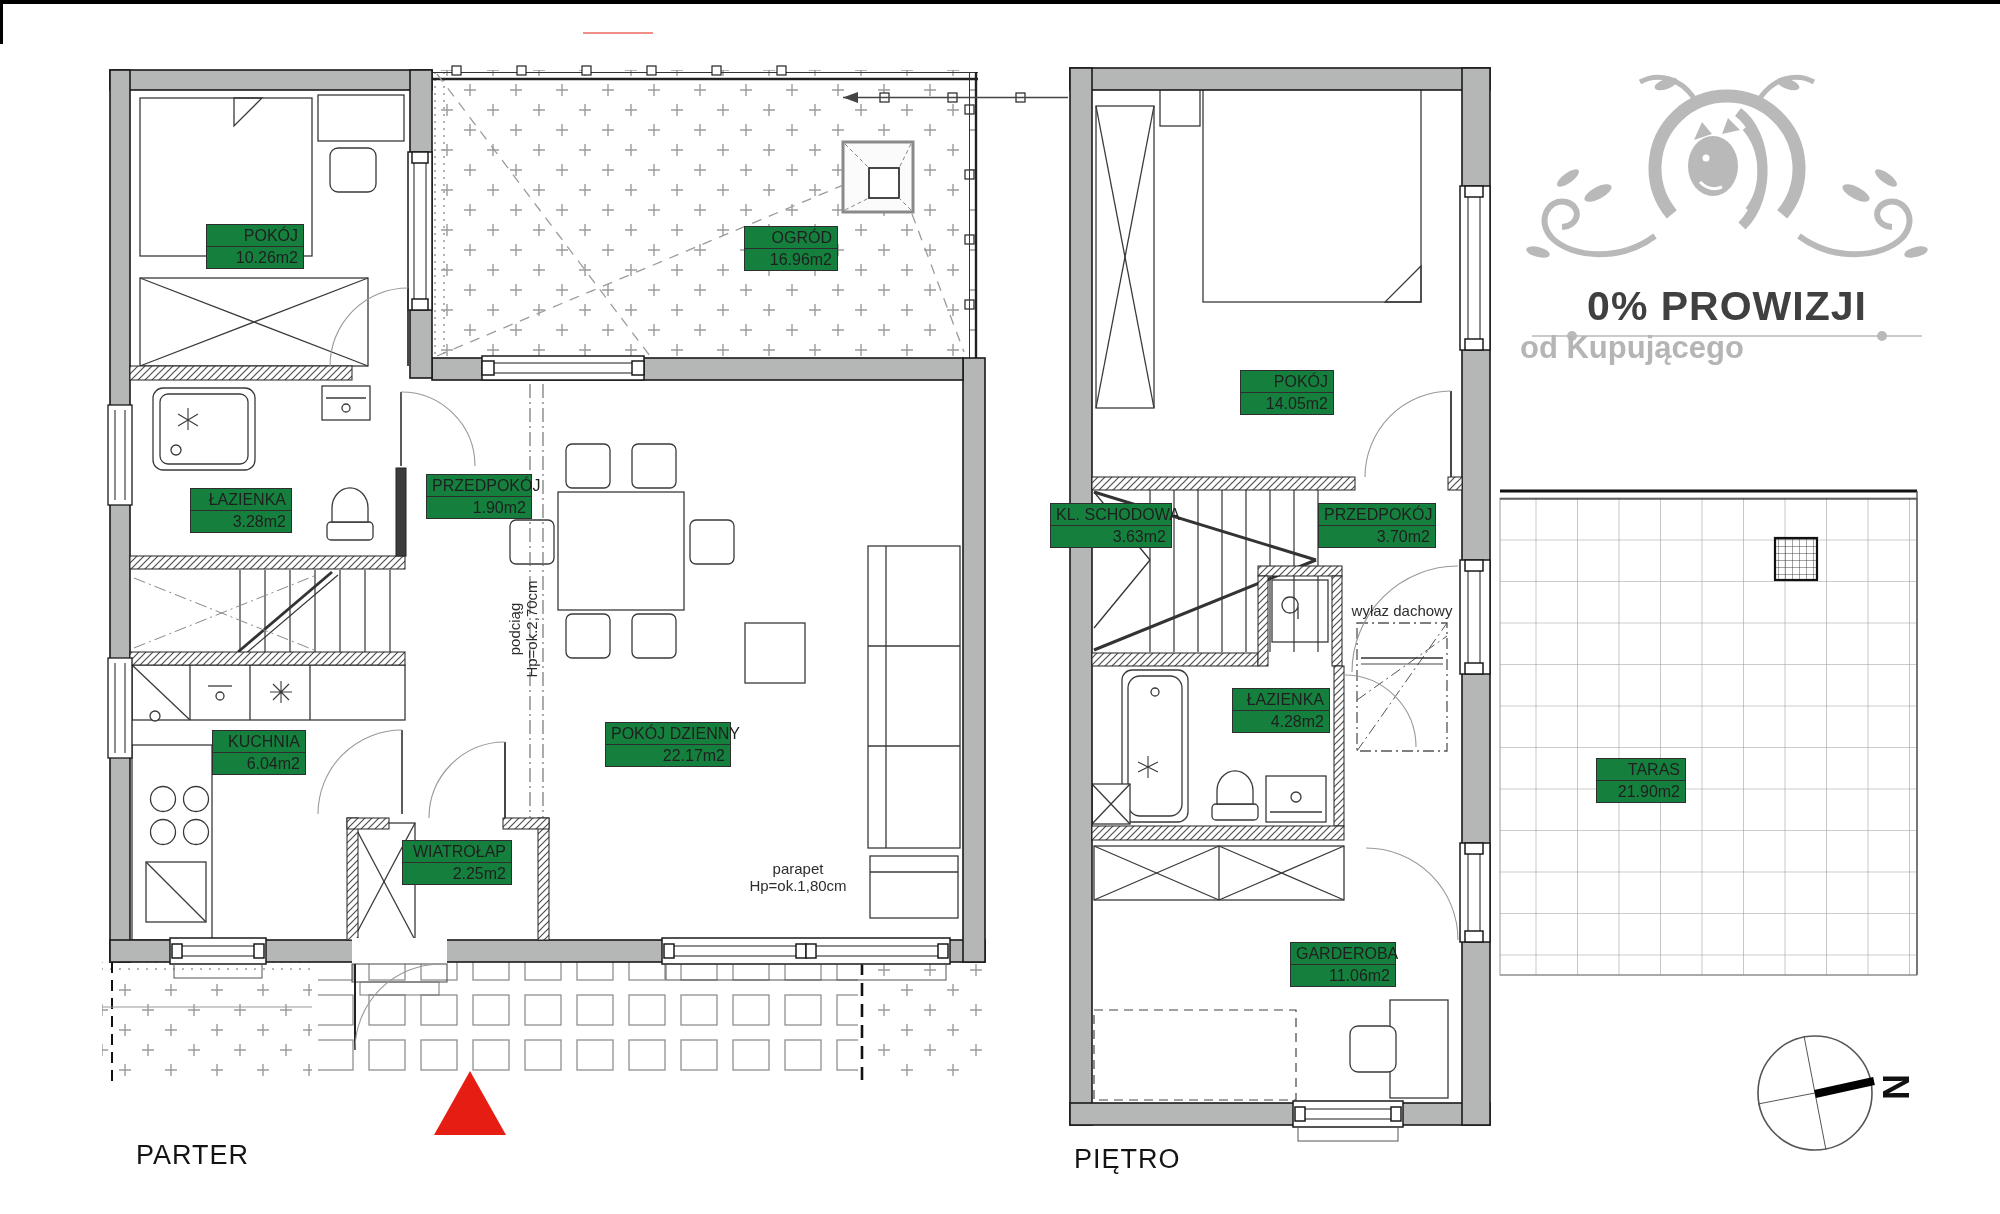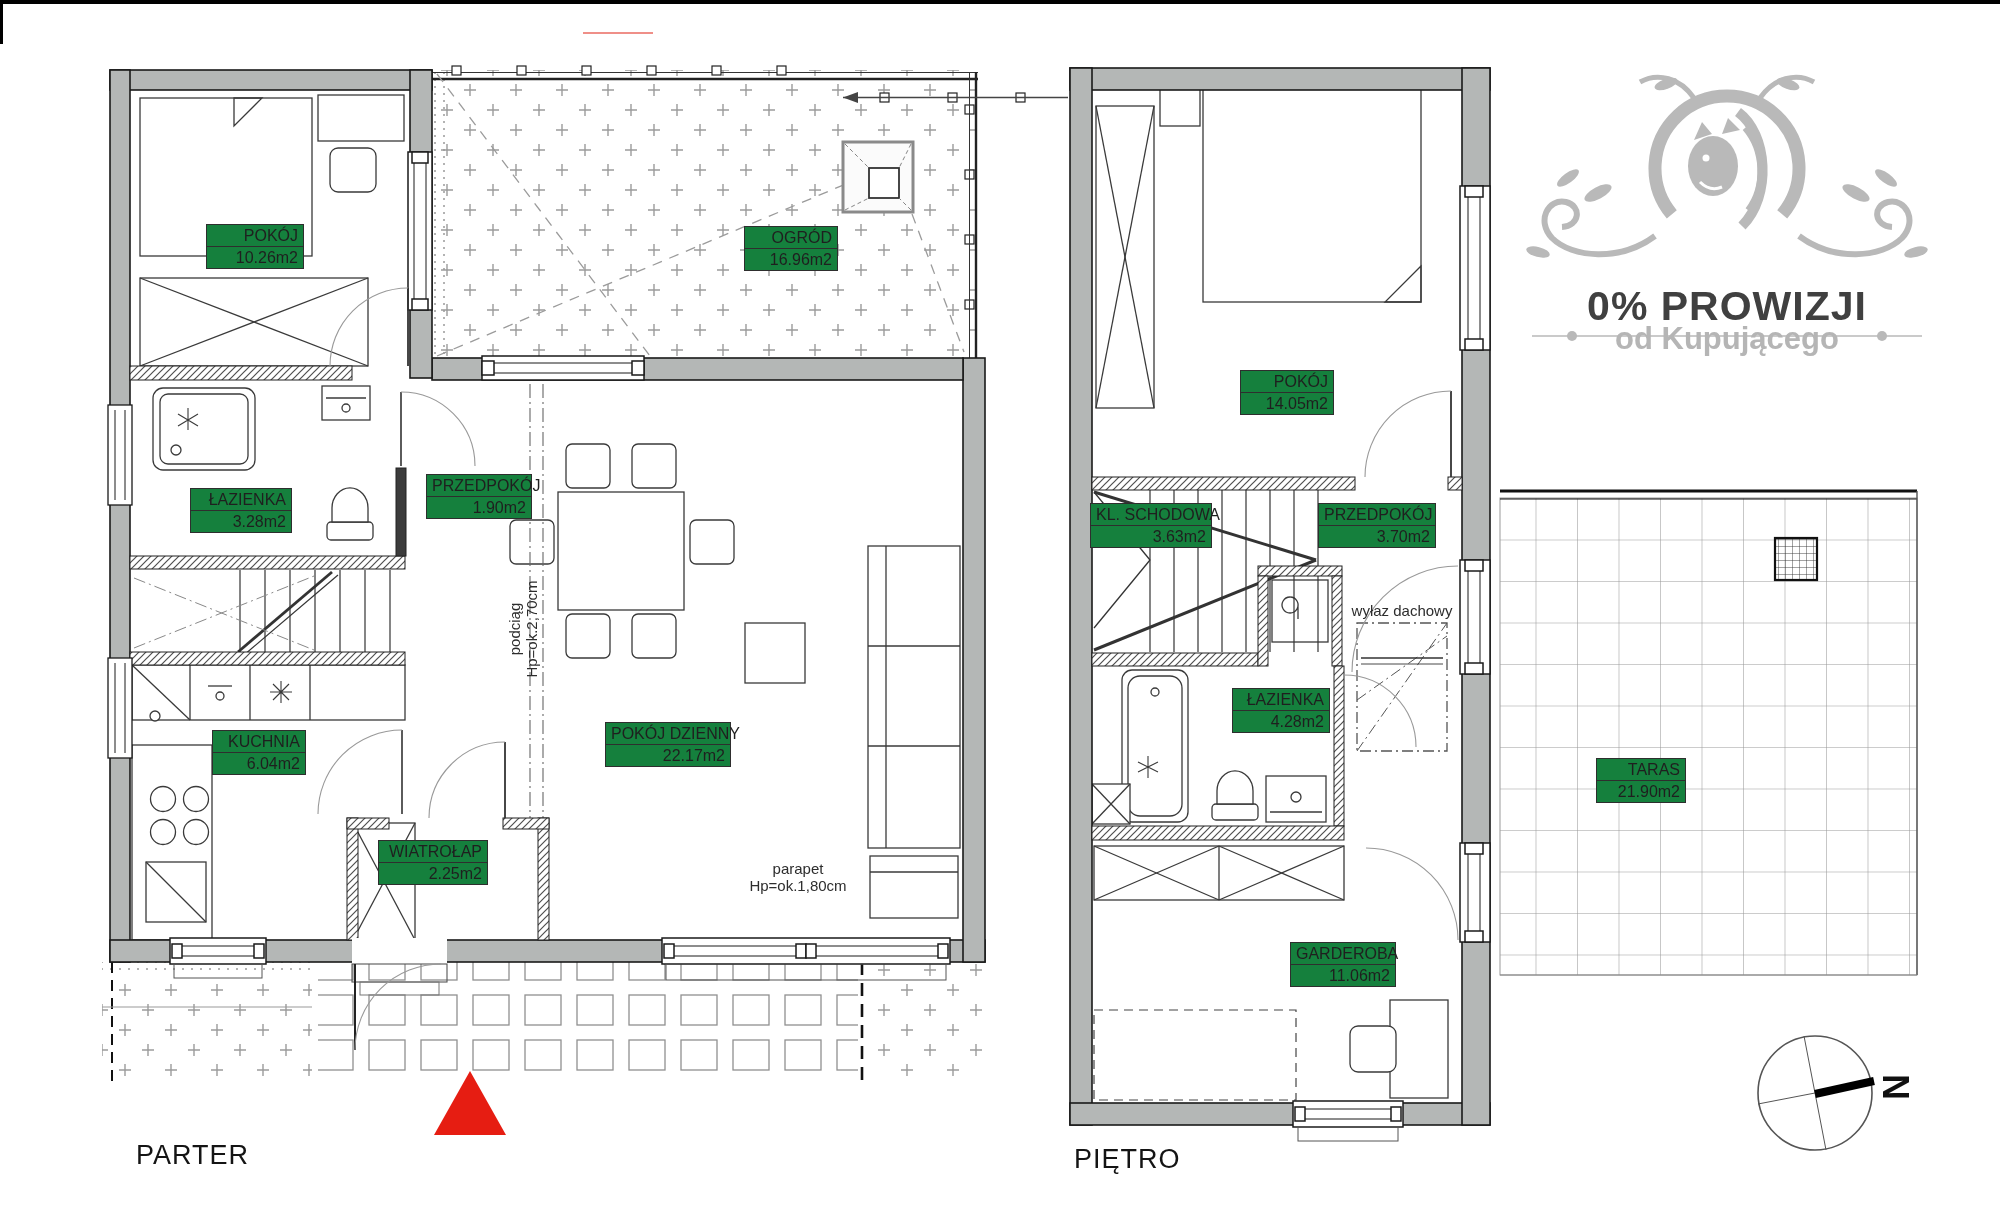--- a/index.html
+++ b/index.html
@@ -8,21 +8,21 @@
   #plan-svg{position:absolute;left:0;top:0;z-index:1}
   .rlabel{position:absolute;background:#15803d;border:1.3px solid #2e2e2e;color:#1f1f1f;
           font-size:16px;line-height:21px;z-index:3;white-space:nowrap;text-align:right}
   .rlabel .nm{border-bottom:1.3px solid #2e2e2e;padding:0 5px}
   .rlabel .ar{padding:0 5px;text-align:right}
   .anno{position:absolute;color:#2d2d2d;font-size:15px;line-height:17px;text-align:center;z-index:3}
   .vrot{transform:rotate(-90deg);transform-origin:center}
   .floor-title{position:absolute;font-size:27px;color:#141414;letter-spacing:1px;z-index:3}
   .wm-line1{position:absolute;left:1520px;top:283px;width:414px;text-align:center;font-size:41px;
             font-weight:bold;color:#404040;letter-spacing:1px;z-index:2}
-  .wm-line2{position:absolute;left:1520px;top:321px;width:414px;text-align:center;font-size:31px;
+  .wm-line2{position:absolute;left:1520px;top:330px;width:414px;text-align:left;font-size:31px;
             font-weight:bold;color:#b5b5b5;z-index:2}
   .compass-letter{position:absolute;left:1882px;top:1066px;font-size:36px;font-weight:bold;
             color:#111;transform:rotate(90deg);z-index:3}
 </style>
 </head>
 <body>
 
 <div id="stage">
 
 <svg id="plan-svg" width="2000" height="1214" viewBox="0 0 2000 1214">
@@ -443,30 +443,30 @@
   <div class="ar">1.90m2</div>
 </div>
 <div class="rlabel" style="left:212px;top:730px;width:92px">
   <div class="nm">KUCHNIA</div>
   <div class="ar">6.04m2</div>
 </div>
 <div class="rlabel" style="left:605px;top:722px;width:124px">
   <div class="nm">POKÓJ DZIENNY</div>
   <div class="ar">22.17m2</div>
 </div>
-<div class="rlabel" style="left:378px;top:840px;width:108px">
+<div class="rlabel" style="left:402px;top:840px;width:108px">
   <div class="nm">WIATROŁAP</div>
   <div class="ar">2.25m2</div>
 </div>
 
 <div class="rlabel" style="left:1240px;top:370px;width:92px">
   <div class="nm">POKÓJ</div>
   <div class="ar">14.05m2</div>
 </div>
-<div class="rlabel" style="left:1090px;top:503px;width:120px">
+<div class="rlabel" style="left:1050px;top:503px;width:120px">
   <div class="nm">KL. SCHODOWA</div>
   <div class="ar">3.63m2</div>
 </div>
 <div class="rlabel" style="left:1318px;top:503px;width:116px">
   <div class="nm">PRZEDPOKÓJ</div>
   <div class="ar">3.70m2</div>
 </div>
 <div class="rlabel" style="left:1232px;top:688px;width:96px">
   <div class="nm">ŁAZIENKA</div>
   <div class="ar">4.28m2</div>

